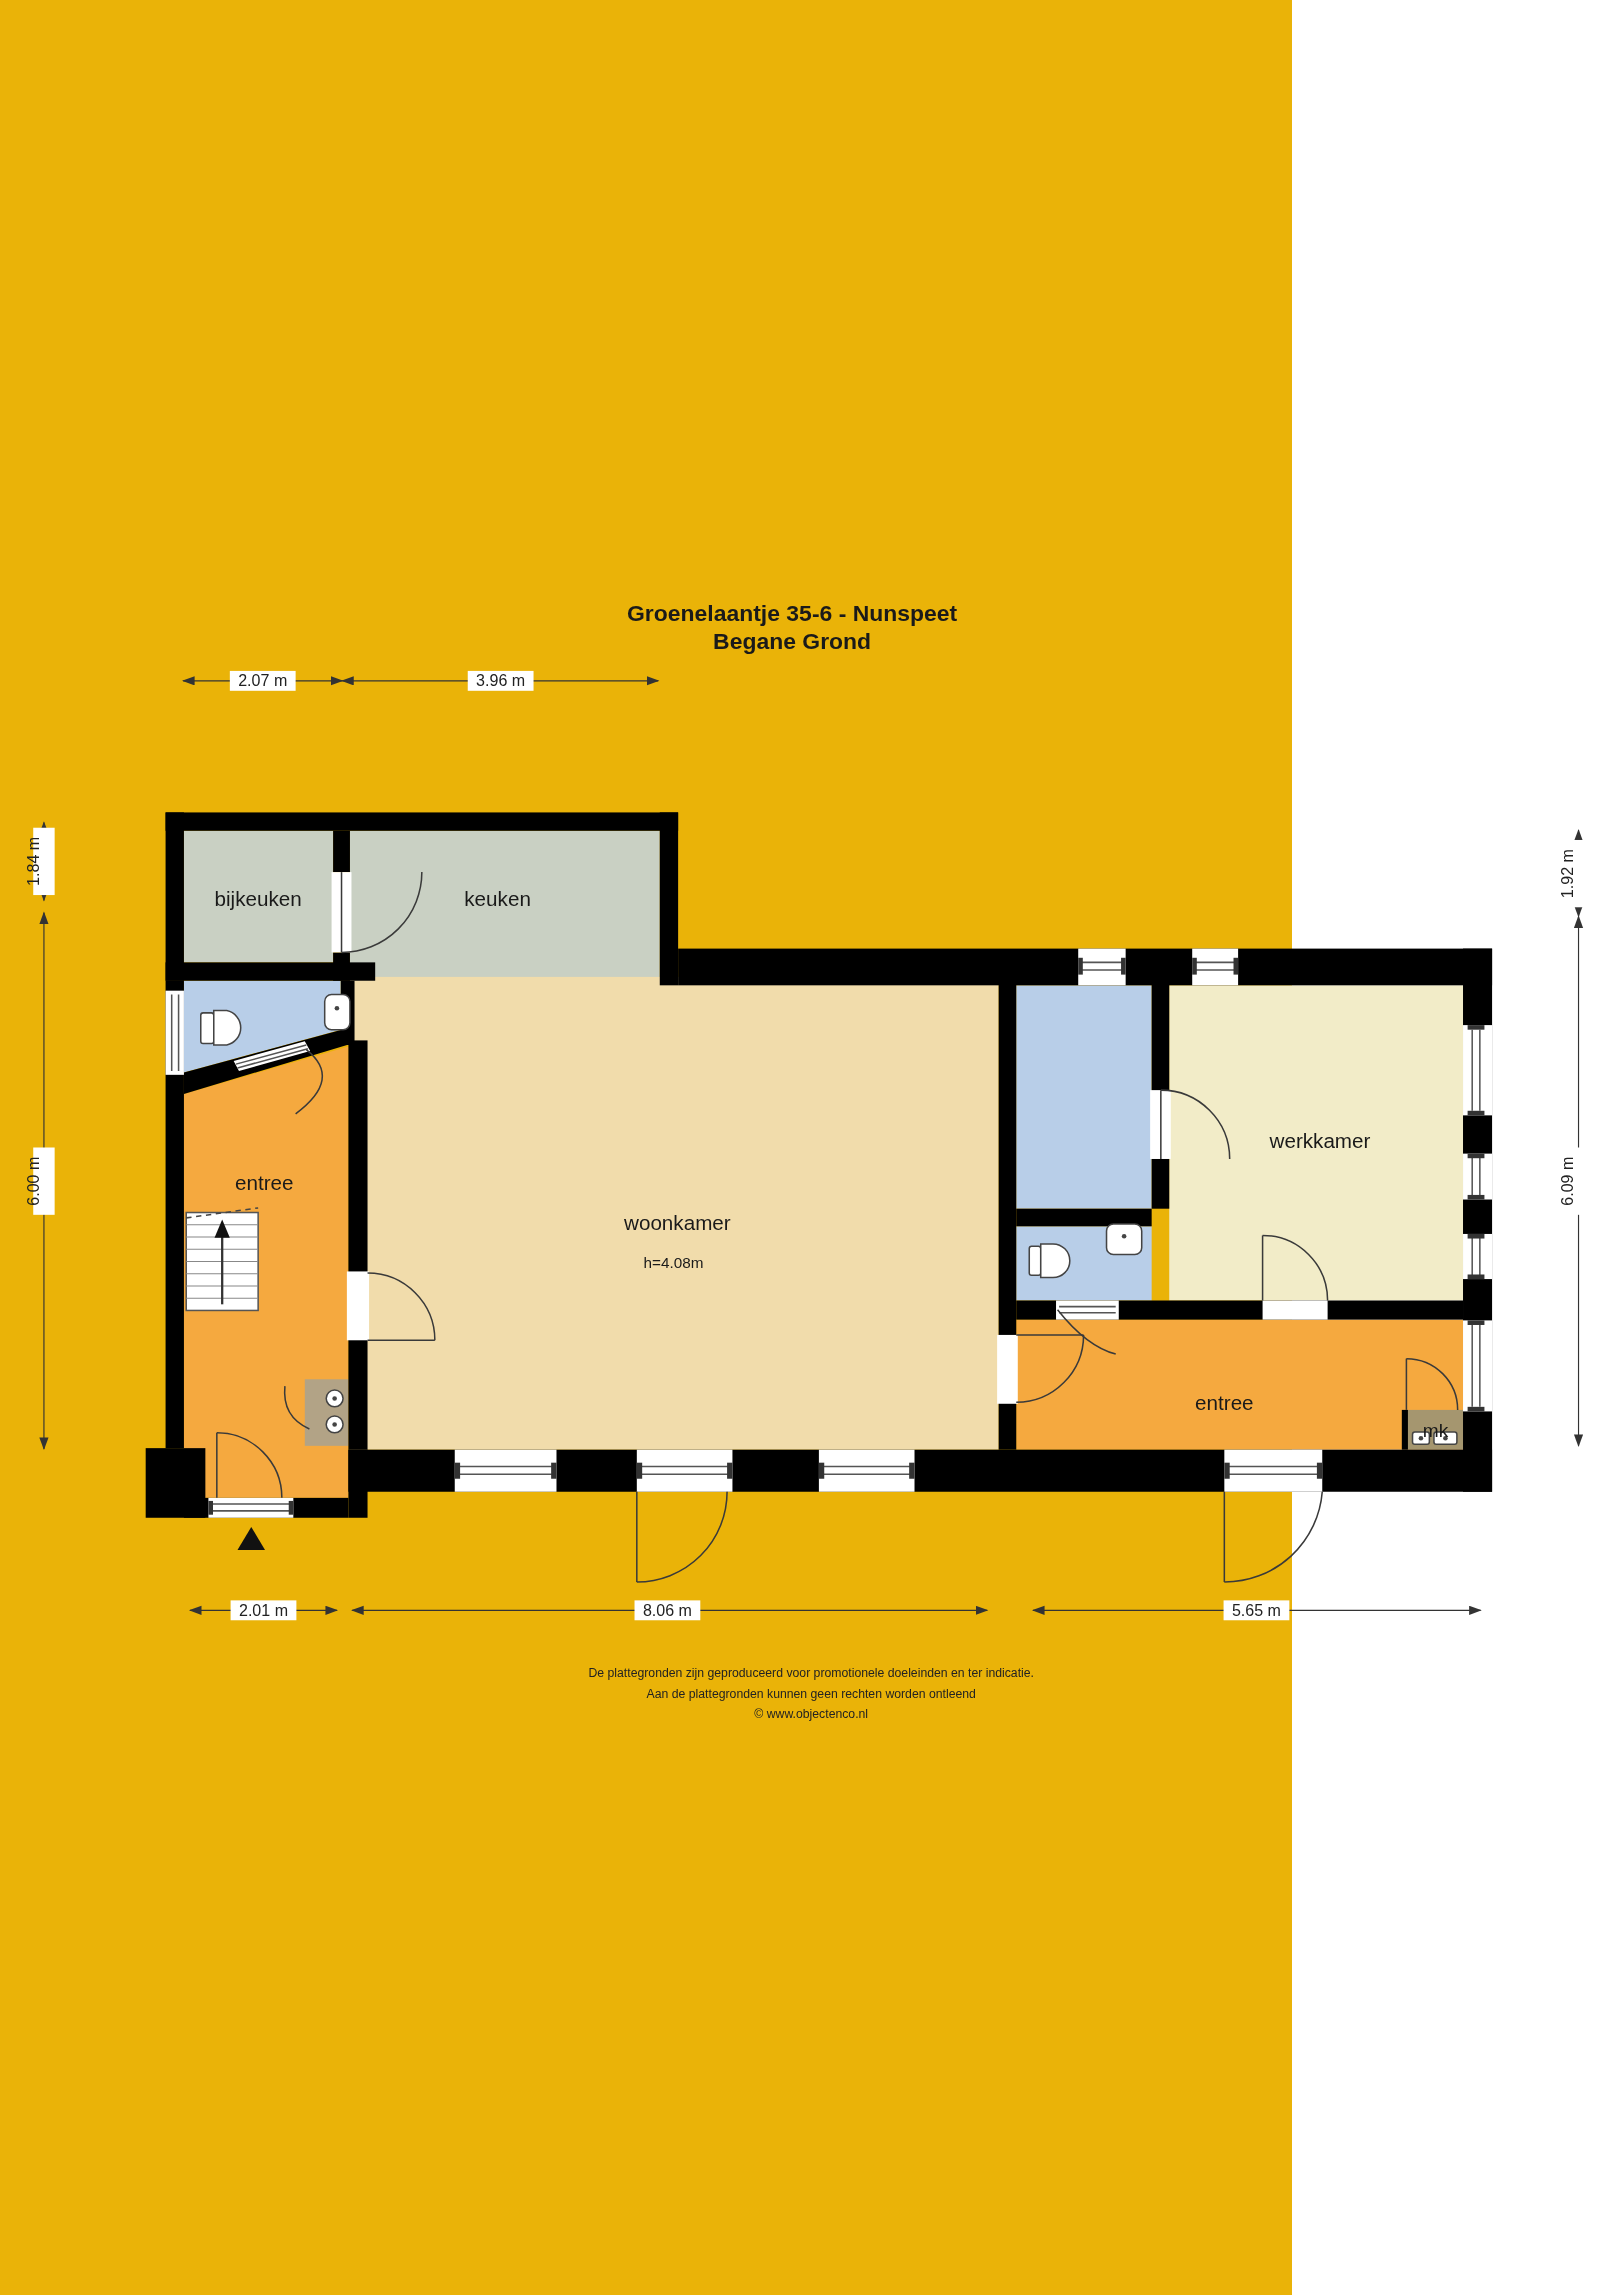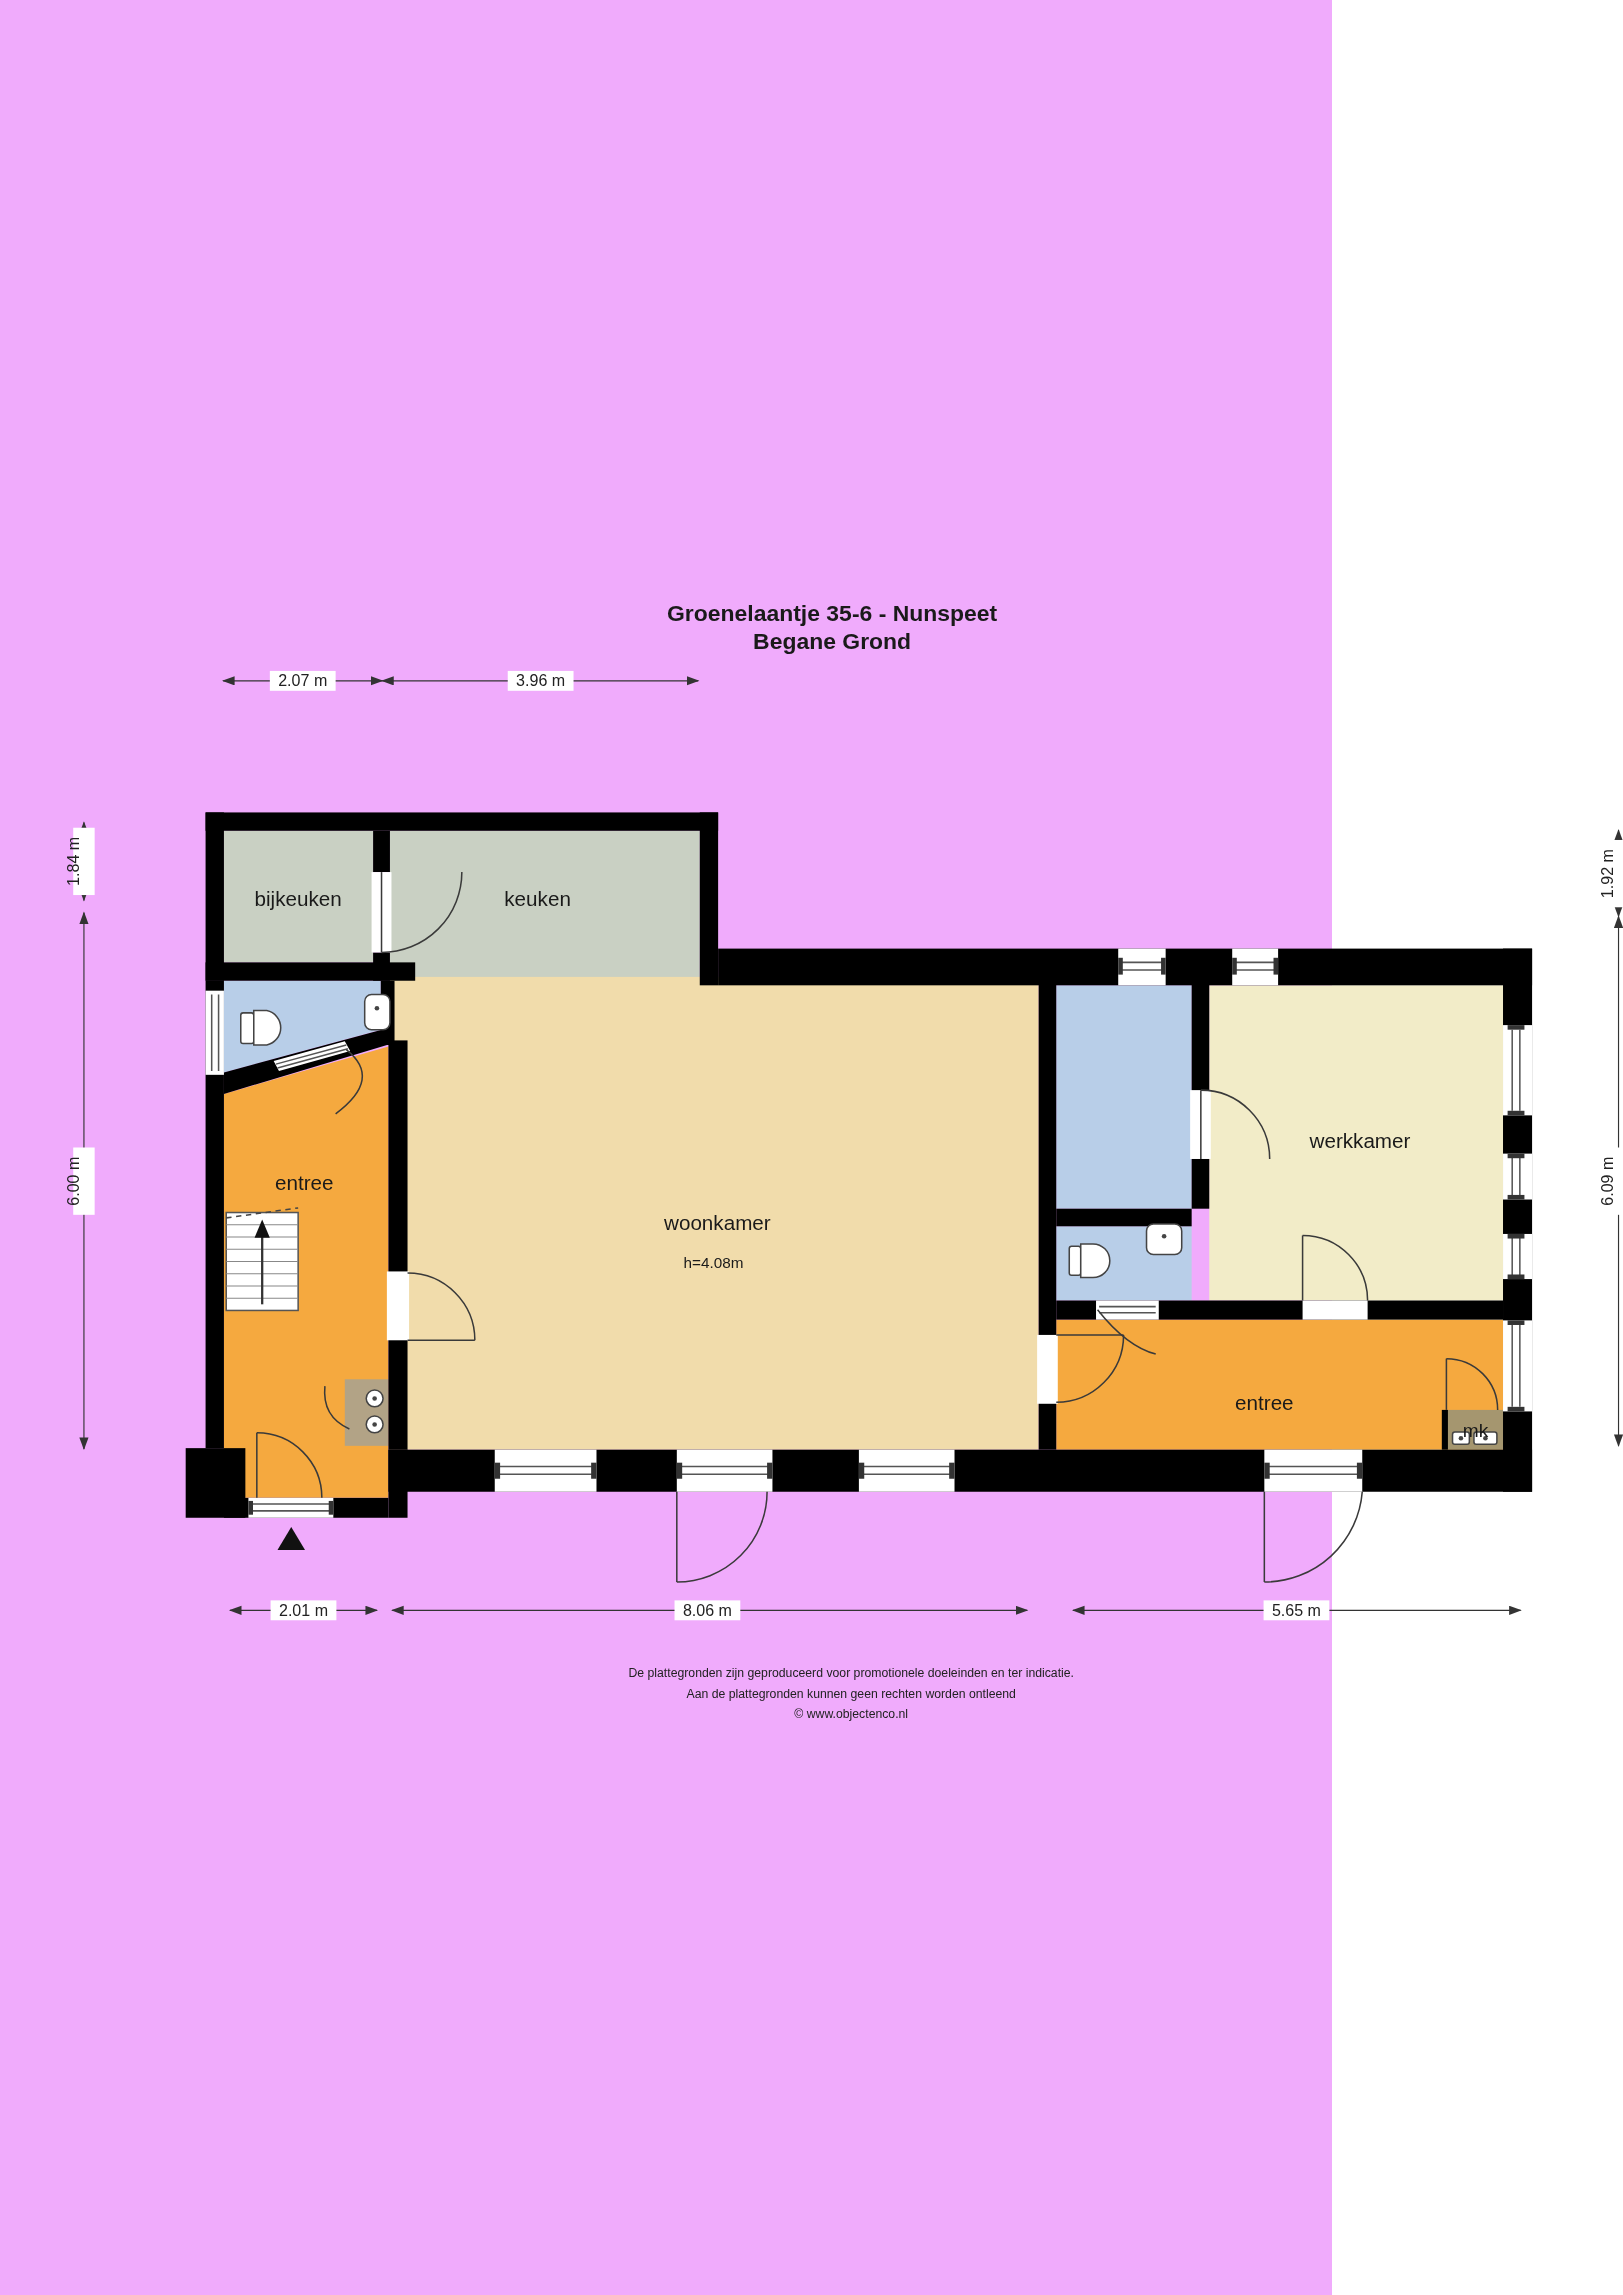--- a/index.html
+++ b/index.html
@@ -1,16 +1,16 @@
 <!DOCTYPE html>
 <html style="font-size:12.2px"><head>
 <meta charset="utf-8">
 <style>
   html,body{margin:0;padding:0;background:#ffffff;}
-  .page{width:1292px;height:2295px;position:relative;background:#f0abfc;font-family:"Liberation Sans", sans-serif;padding-left:40px;}
+  .page{width:1292px;height:2295px;position:relative;background:#eab308;font-family:"Liberation Sans", sans-serif;}
   svg{display:block;}
   text{font-family:"Liberation Sans", sans-serif;fill:#1a1a1a;}
   .title{font-size:30px;font-weight:bold;}
   .room-label{font-size:27px;}
   .small-label{font-size:20px;}
   .mk-label{font-size:25px;}
   .dim-label{font-size:21px;fill:#222;}
   .footer-label{font-size:16px;fill:#222;}
   .dimline{stroke:#333;stroke-width:1.5;fill:none;}
   .door{stroke:#3a3a3a;stroke-width:2;fill:none;}

